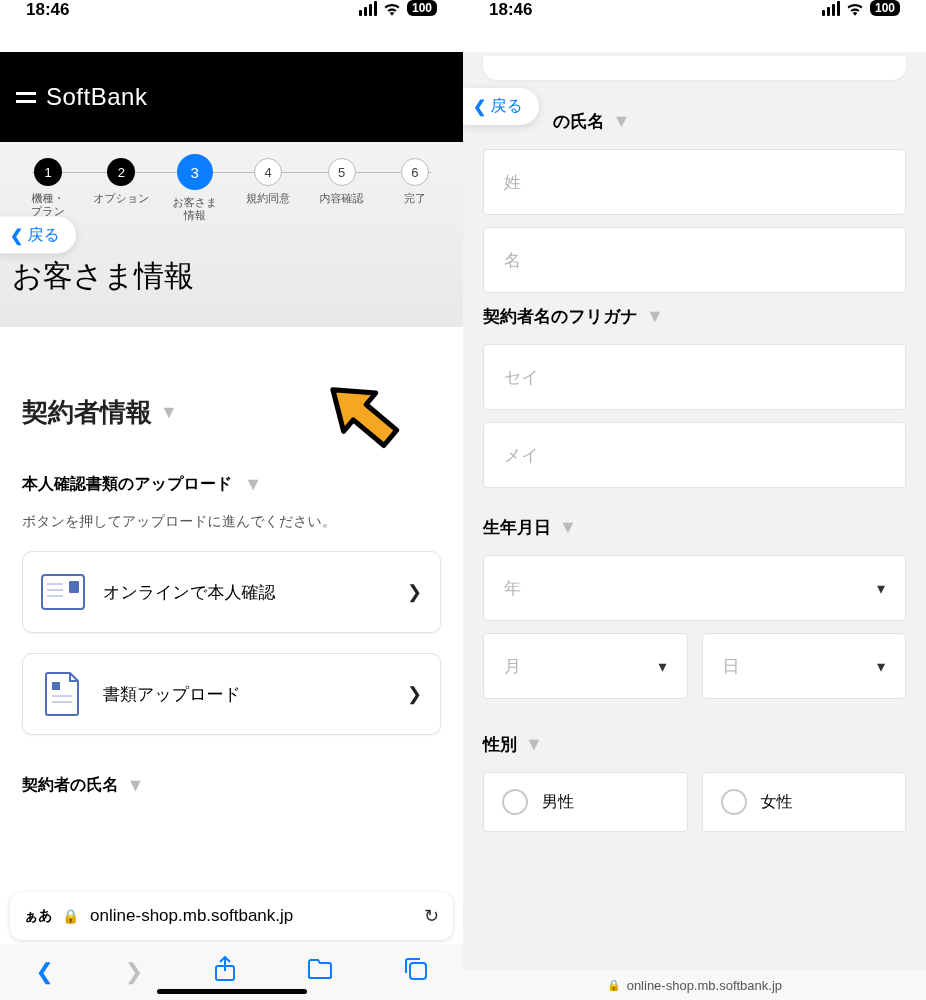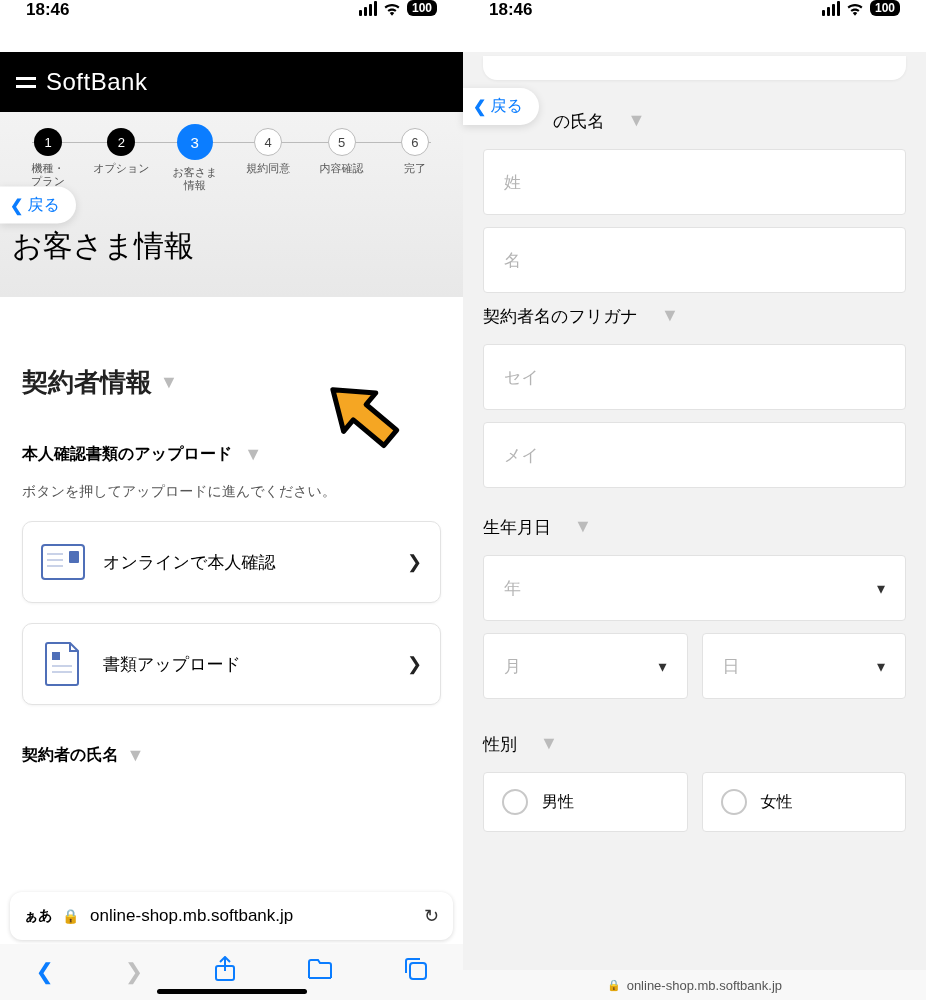--- a/index.html
+++ b/index.html
@@ -9,21 +9,21 @@
   
   .status { height: 52px; display:flex; justify-content:space-between; align-items:flex-start; padding: 0 26px; font-size:17px; font-weight:600; background:#fff;}
   .status .right { display:flex; align-items:center; gap:6px; }
   .bars { display:flex; align-items:flex-end; gap:2px;}
   .bars span { width:3px; background:#000; border-radius:1px;}
   .bars span:nth-child(1){height:6px;} .bars span:nth-child(2){height:9px;} .bars span:nth-child(3){height:12px;} .bars span:nth-child(4){height:15px;}
   .wifi { width:18px; height:14px; position:relative;}
   .wifi svg{width:18px;height:14px;}
   .batt { background:#000000; color:#fff; font-size:12px; font-weight:700; padding:1px 5px; border-radius:6px;}
   
-  .brand-bar { background:#000; color:#fff; height:60px; display:flex; align-items:center; padding:0 16px; gap:10px;}
+  .brand-bar { background:#000; color:#fff; height:90px; display:flex; align-items:center; padding:0 16px; gap:10px;}
   .hamb { display:flex; flex-direction:column; gap:5px;}
   .hamb span{ width:20px; height:3px; background:#fff;}
   .brand { font-size:24px; font-weight:500; letter-spacing:0.5px;}
   
   .hero { background: linear-gradient(#f3f3f3,#e8e8e8); padding: 16px 12px 30px; position:relative;}
   .steps { display:flex; justify-content:space-between; align-items:flex-start; position:relative; padding:0 6px;}
   .steps::before{ content:""; position:absolute; top:14px; left:20px; right:20px; height:1px; background:#bbb;}
   .step { display:flex; flex-direction:column; align-items:center; width:60px; position:relative; z-index:1;}
   .dot { width:28px; height:28px; border-radius:50%; display:flex; align-items:center; justify-content:center; font-size:13px; color:#fff; background:#000;}
   .dot.done{ background:#000;} .dot.active{ background:#0b7dff; width:36px;height:36px; margin-top:-4px; font-size:15px;}
@@ -49,21 +49,21 @@
   .url-bar .lock{ font-size:14px; color:#6b6b6b;}
   .url-bar .url{ flex:1; font-size:17px;}
   .url-bar .reload{ font-size:18px; color:#333;}
   .toolbar { position:absolute; bottom:0; left:0; right:0; height:56px; background:#f8f8f8; display:flex; justify-content:space-around; align-items:center; color:#0b7dff; font-size:22px;}
   .toolbar .dis{ color:#bfbfbf;}
   .home-ind { position:absolute; bottom:6px; left:50%; transform:translateX(-50%); width:150px; height:5px; background:#000; border-radius:3px;}
   
   .phone.right .content { flex:1; padding: 0 20px 60px; overflow:hidden; background:#f2f2f2;}
   .float-card-edge{ background:#fff; height:24px; margin:4px 0 30px; border-radius:0 0 14px 14px; box-shadow:0 1px 3px rgba(0,0,0,0.06);}
   .right .back-pill{ top:88px; transform:none;}
-  .field-title{ font-size:17px; font-weight:400; display:flex; gap:23px; margin:10px 0 16px;}
+  .field-title{ font-size:17px; font-weight:700; display:flex; align-items:center; gap:8px; margin:10px 0 16px;}
   .input { background:#fff; border:1px solid #e2e2e2; border-radius:4px; height:66px; display:flex; align-items:center; padding:0 20px; color:#b4b4b4; font-size:17px; margin-bottom:12px;}
   .row2 { display:flex; gap:14px;}
   .row2 .select{ flex:1;}
   .select { background:#fff; border:1px solid #e2e2e2; border-radius:4px; height:66px; display:flex; align-items:center; justify-content:space-between; padding:0 20px; color:#b4b4b4; font-size:17px; margin-bottom:12px;}
   .select .caret{ color:#333; font-size:16px;}
   .radio-row{ display:flex; gap:14px; margin-top:4px;}
   .radio-opt{ flex:1; background:#fff; border:1px solid #e2e2e2; border-radius:4px; height:60px; display:flex; align-items:center; gap:14px; padding:0 18px; font-size:16px;}
   .radio-circ{ width:26px; height:26px; border:2px solid #c8c8c8; border-radius:50%;}
   .mini-url{ position:absolute; bottom:0; left:0; right:0; height:30px; background:#f8f8f8; display:flex; align-items:center; justify-content:center; gap:6px; font-size:13px; color:#555;}
   .mini-url .lock{font-size:11px;}

